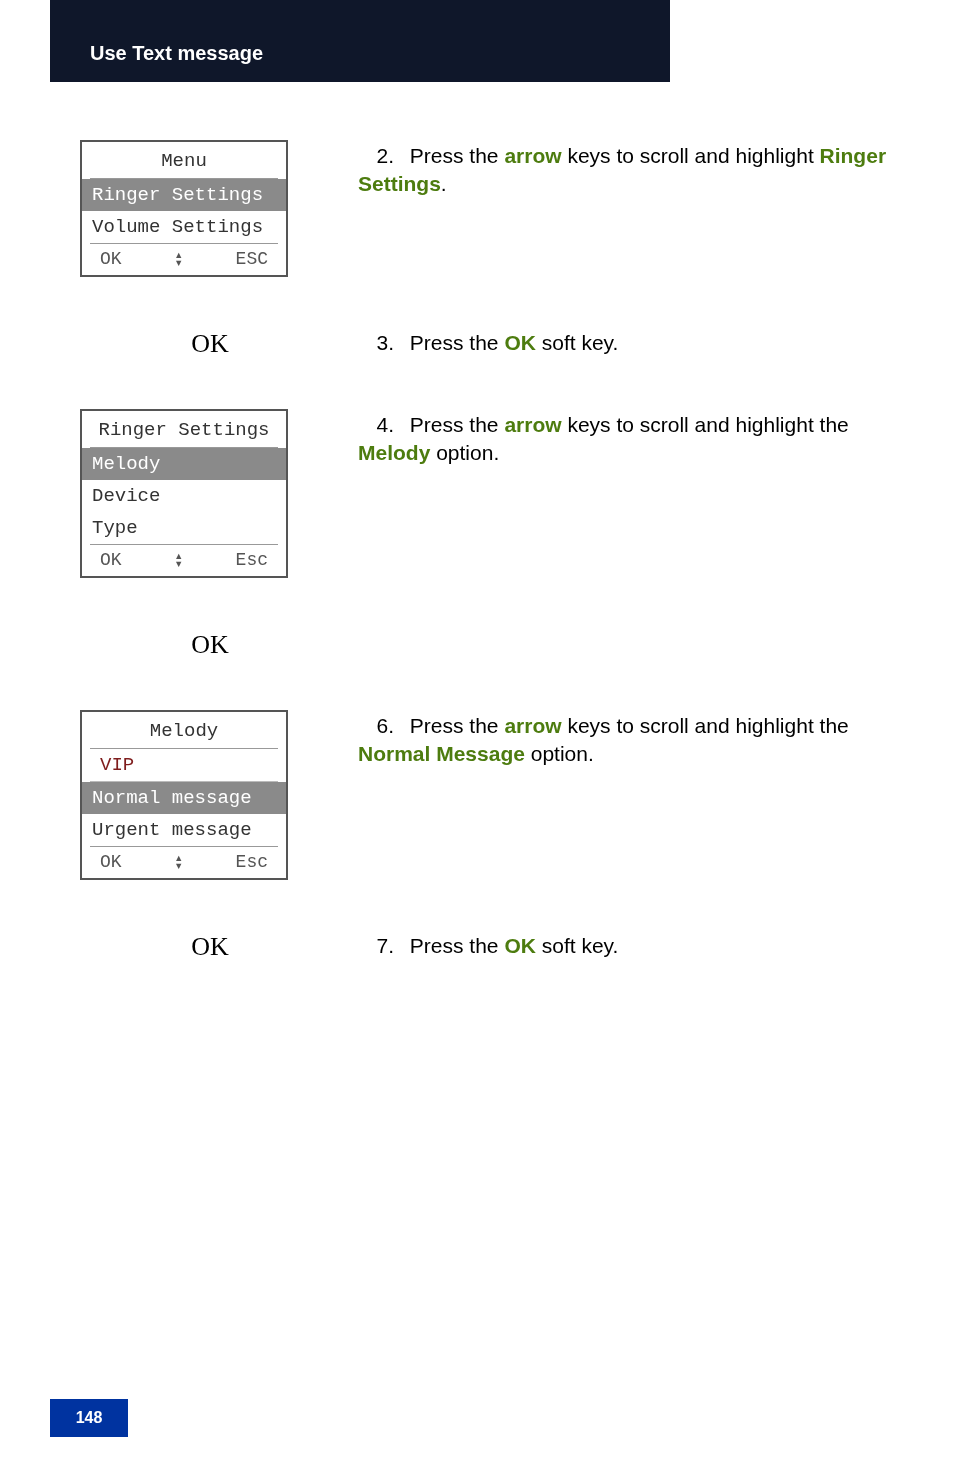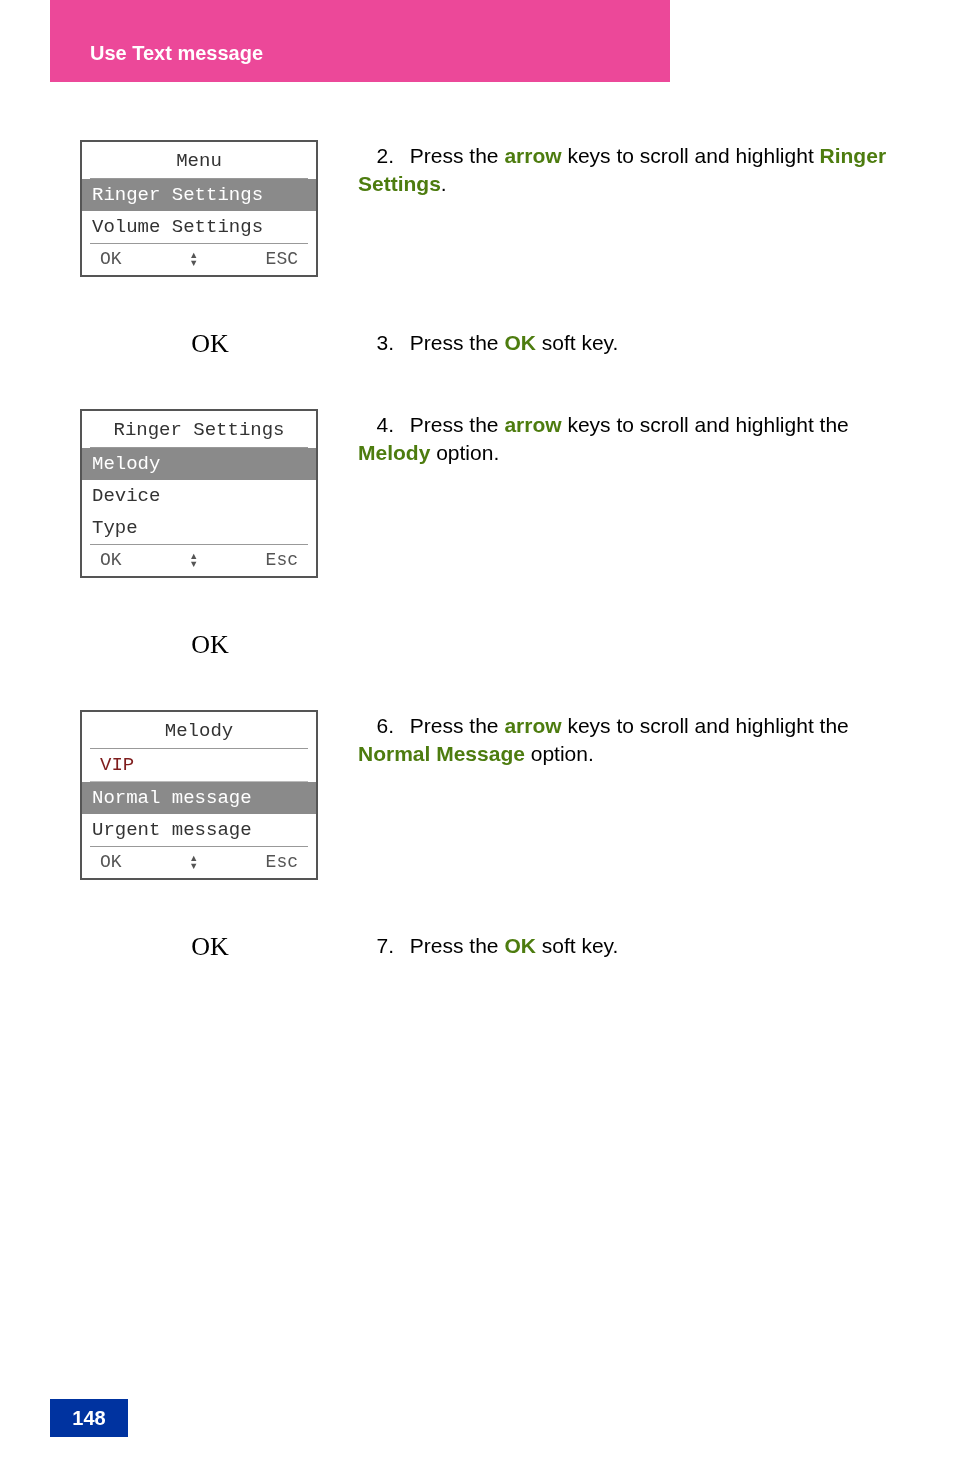--- a/index.html
+++ b/index.html
@@ -3,21 +3,21 @@
 <meta charset="utf-8">
 <style>
   * { box-sizing: border-box; margin: 0; padding: 0; }
   html, body { width: 954px; height: 1475px; background: #fff; }
   body { font-family: Arial, Helvetica, sans-serif; font-size: 21px; color: #000; position: relative; }
 
   .header-bar {
     position: absolute;
     left: 50px; top: 0;
     width: 620px; height: 82px;
-    background: #ec4899;
+    background: #0f172a;
     color: #fff;
     font-weight: bold;
     font-size: 20px;
     padding: 42px 0 0 40px;
   }
 
   .content {
     position: absolute;
     left: 80px; top: 140px;
     width: 830px;
@@ -53,21 +53,21 @@
   .ok-label {
     width: 260px;
     text-align: center;
     font-family: "Times New Roman", serif;
     font-size: 26px;
     padding-top: 2px;
   }
 
   
   .screen {
-    width: 238px;
+    width: 208px;
     border: 2px solid #555;
     background: #fff;
     font-family: "Courier New", monospace;
     font-size: 19px;
     color: #333;
   }
   .screen-title {
     text-align: center;
     padding: 8px 0 6px 0;
     margin: 0 8px;
@@ -108,21 +108,21 @@
   .arrow-icon::before { content: "\25B4"; display:block; }
   .arrow-icon::after  { content: "\25BE"; display:block; }
 
   .page-num {
     position: absolute;
     left: 50px; bottom: 38px;
     width: 78px; height: 38px;
     background: #0033a0;
     color: #fff;
     font-weight: bold;
-    font-size: 20px;
+    font-size: 16px;
     text-align: center;
     line-height: 38px;
   }
 </style>
 </head>
 <body>
 
 <div class="header-bar">
   <span>Use Text message</span>
 </div>

